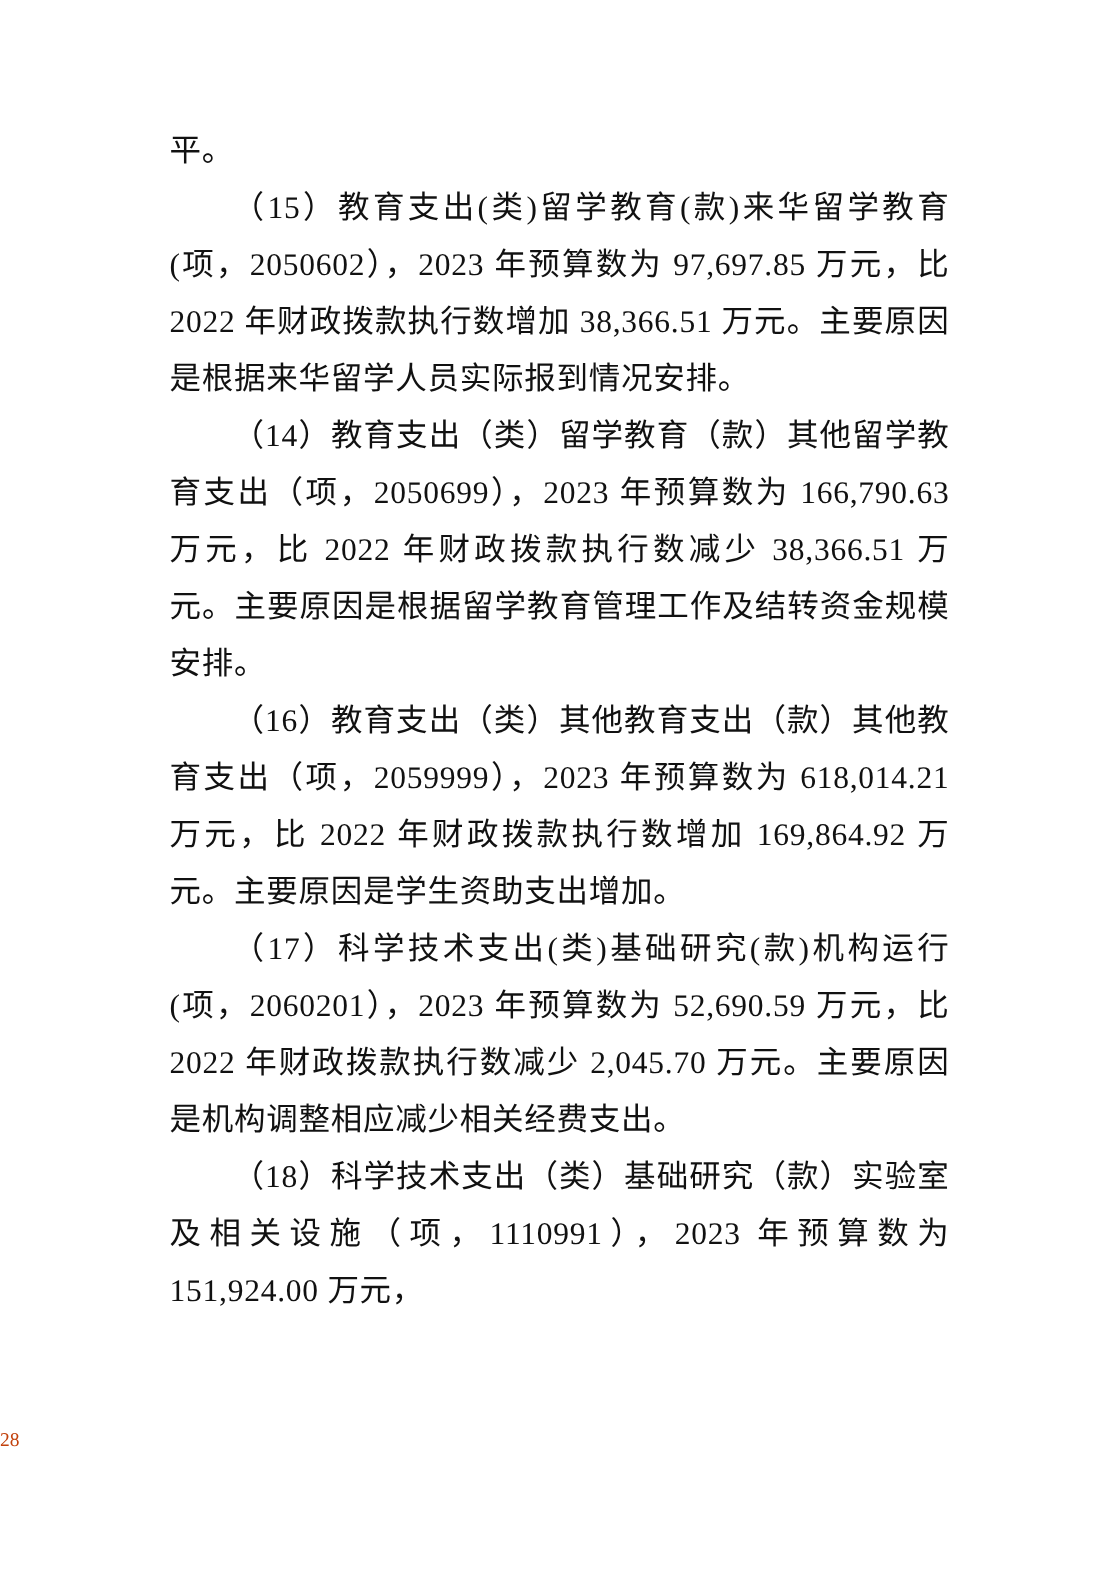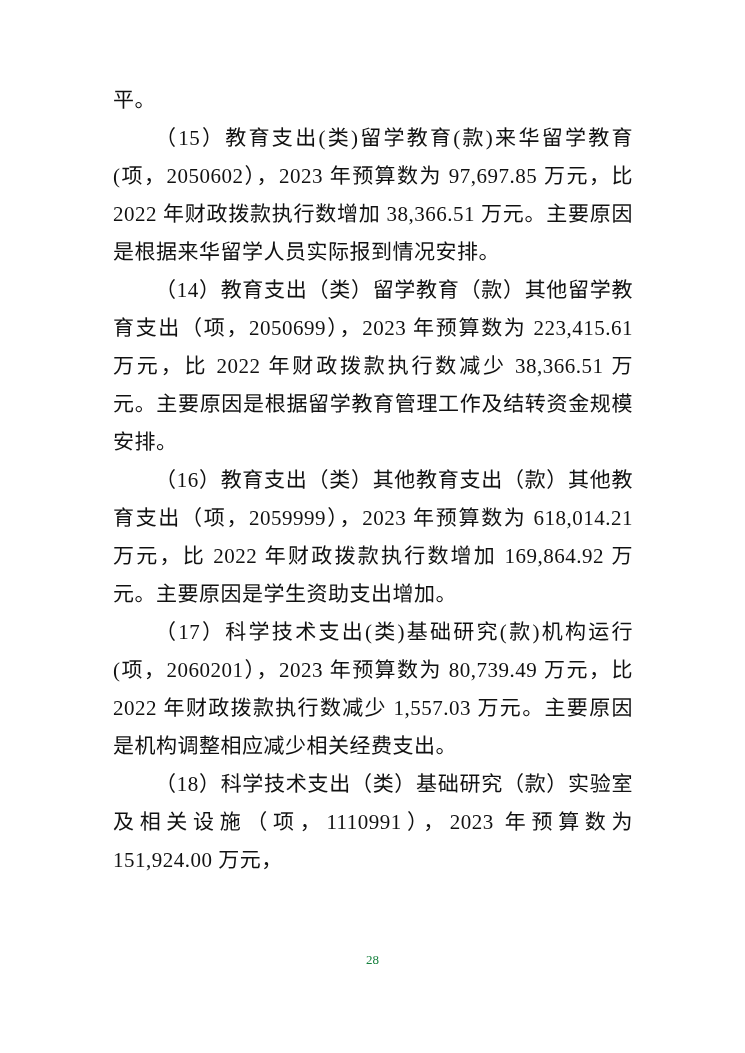--- a/index.html
+++ b/index.html
@@ -27,32 +27,32 @@
       word-break: break-word;
     }
     .content p.indent {
       text-indent: 2em;
     }
     .footer {
       position: absolute;
       top: 952px;
       left: 0;
       width: 745px;
-      text-align: center;
+      text-align: left;
       font-size: 13px;
       line-height: 16px;
-      color: #15803d;
+      color: #c2410c;
     }
   </style>
 </head>
 <body>
 
 <div class="page">
   <div class="content">
     <p>平。</p>
     <p class="indent">（15）教育支出(类)留学教育(款)来华留学教育(项，2050602），2023 年预算数为 97,697.85 万元，比 2022 年财政拨款执行数增加 38,366.51 万元。主要原因是根据来华留学人员实际报到情况安排。</p>
-    <p class="indent">（14）教育支出（类）留学教育（款）其他留学教育支出（项，2050699），2023 年预算数为 223,415.61 万元，比 2022 年财政拨款执行数减少 38,366.51 万元。主要原因是根据留学教育管理工作及结转资金规模安排。</p>
+    <p class="indent">（14）教育支出（类）留学教育（款）其他留学教育支出（项，2050699），2023 年预算数为 166,790.63 万元，比 2022 年财政拨款执行数减少 38,366.51 万元。主要原因是根据留学教育管理工作及结转资金规模安排。</p>
     <p class="indent">（16）教育支出（类）其他教育支出（款）其他教育支出（项，2059999），2023 年预算数为 618,014.21 万元，比 2022 年财政拨款执行数增加 169,864.92 万元。主要原因是学生资助支出增加。</p>
-    <p class="indent">（17）科学技术支出(类)基础研究(款)机构运行(项，2060201），2023 年预算数为 80,739.49 万元，比 2022 年财政拨款执行数减少 1,557.03 万元。主要原因是机构调整相应减少相关经费支出。</p>
+    <p class="indent">（17）科学技术支出(类)基础研究(款)机构运行(项，2060201），2023 年预算数为 52,690.59 万元，比 2022 年财政拨款执行数减少 2,045.70 万元。主要原因是机构调整相应减少相关经费支出。</p>
     <p class="indent">（18）科学技术支出（类）基础研究（款）实验室及相关设施（项，1110991），2023 年预算数为 151,924.00 万元，</p>
   </div>
   <div class="footer">28</div>
 </div>
 
 </body></html>

